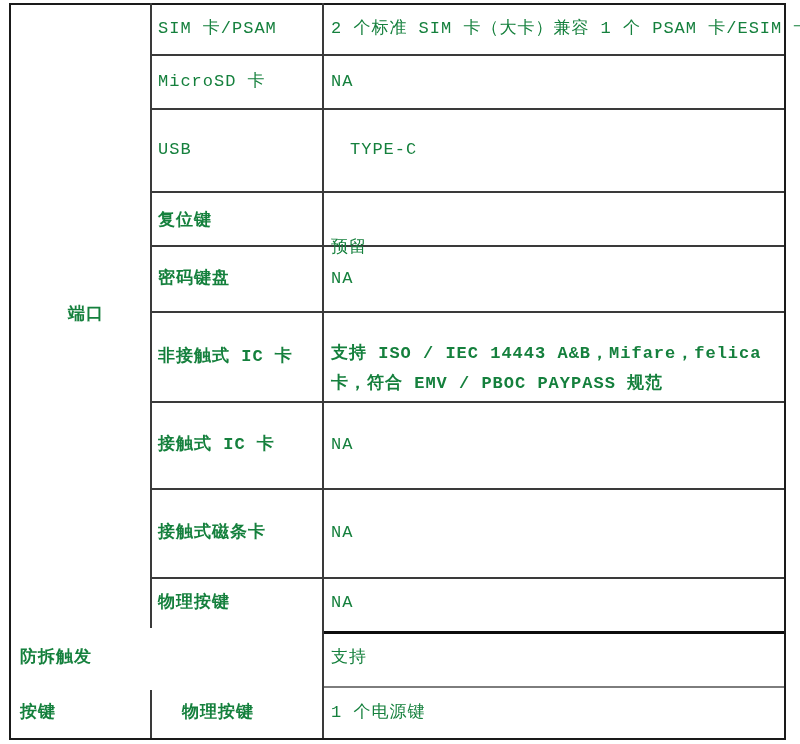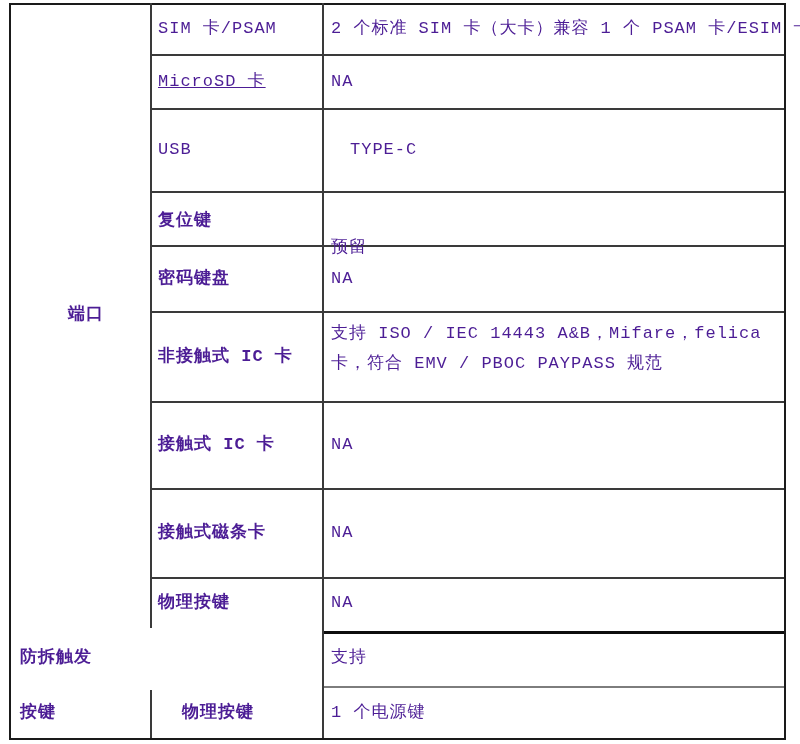--- a/index.html
+++ b/index.html
@@ -12,21 +12,21 @@
     color:#1a1a1a;
     overflow:hidden;
   }
   .ln{position:absolute;}
   .txt{
     position:absolute;
     font-size:17px;
     line-height:20px;
     white-space:nowrap;
     letter-spacing:1px;
-    color:#4c1d95;
+    color:#15803d;
   }
   .b{font-weight:700;}
   .ctr{text-align:center;}
   .wrap{
     white-space:normal;
     line-height:30px;
     letter-spacing:1px;
   }
 </style>
 </head>
@@ -54,35 +54,35 @@
 
   <div class="ln" style="left:324px;top:631px;width:460px;height:3px;background:#0d0d0d;"></div>
 
   <div class="ln" style="left:324px;top:686px;width:460px;height:2px;background:#7d7d7d;"></div>
 
   <div class="txt b ctr" style="left:10px;top:305px;width:152px;">端口</div>
   <div class="txt b" style="left:20px;top:648px;">防拆触发</div>
   <div class="txt b" style="left:20px;top:703px;">按键</div>
 
   <div class="txt" style="left:158px;top:19px;">SIM 卡/PSAM</div>
-  <div class="txt" style="left:158px;top:72px;text-decoration:underline;">MicroSD 卡</div>
+  <div class="txt" style="left:158px;top:72px;">MicroSD 卡</div>
   <div class="txt" style="left:158px;top:140px;">USB</div>
   <div class="txt b" style="left:158px;top:211px;">复位键</div>
   <div class="txt b" style="left:158px;top:269px;">密码键盘</div>
   <div class="txt b" style="left:158px;top:347px;">非接触式 IC 卡</div>
   <div class="txt b" style="left:158px;top:435px;">接触式 IC 卡</div>
   <div class="txt b" style="left:158px;top:523px;">接触式磁条卡</div>
   <div class="txt b" style="left:158px;top:593px;">物理按键</div>
   <div class="txt b" style="left:158px;top:703px;padding-left:24px;">物理按键</div>
 
   <div class="txt" style="left:331px;top:19px;">2 个标准 SIM 卡（大卡）兼容 1 个 PSAM 卡/ESIM 卡</div>
   <div class="txt" style="left:331px;top:72px;">NA</div>
   <div class="txt" style="left:350px;top:140px;">TYPE-C</div>
   <div class="txt" style="left:331px;top:211px;margin-top:27px;">预留</div>
   <div class="txt" style="left:331px;top:269px;">NA</div>
-  <div class="txt wrap" style="left:331px;top:319px;width:452px;">支持 ISO / IEC 14443 A&amp;B，Mifare，felica 卡，符合 EMV / PBOC PAYPASS 规范</div>
+  <div class="txt wrap" style="left:331px;top:339px;width:452px;font-weight:bold;">支持 ISO / IEC 14443 A&amp;B，Mifare，felica 卡，符合 EMV / PBOC PAYPASS 规范</div>
   <div class="txt" style="left:331px;top:435px;">NA</div>
   <div class="txt" style="left:331px;top:523px;">NA</div>
   <div class="txt" style="left:331px;top:593px;">NA</div>
   <div class="txt" style="left:331px;top:648px;text-align:right;">支持</div>
   <div class="txt" style="left:331px;top:703px;">1 个电源键</div>
 
 </div>
 
 </body></html>

